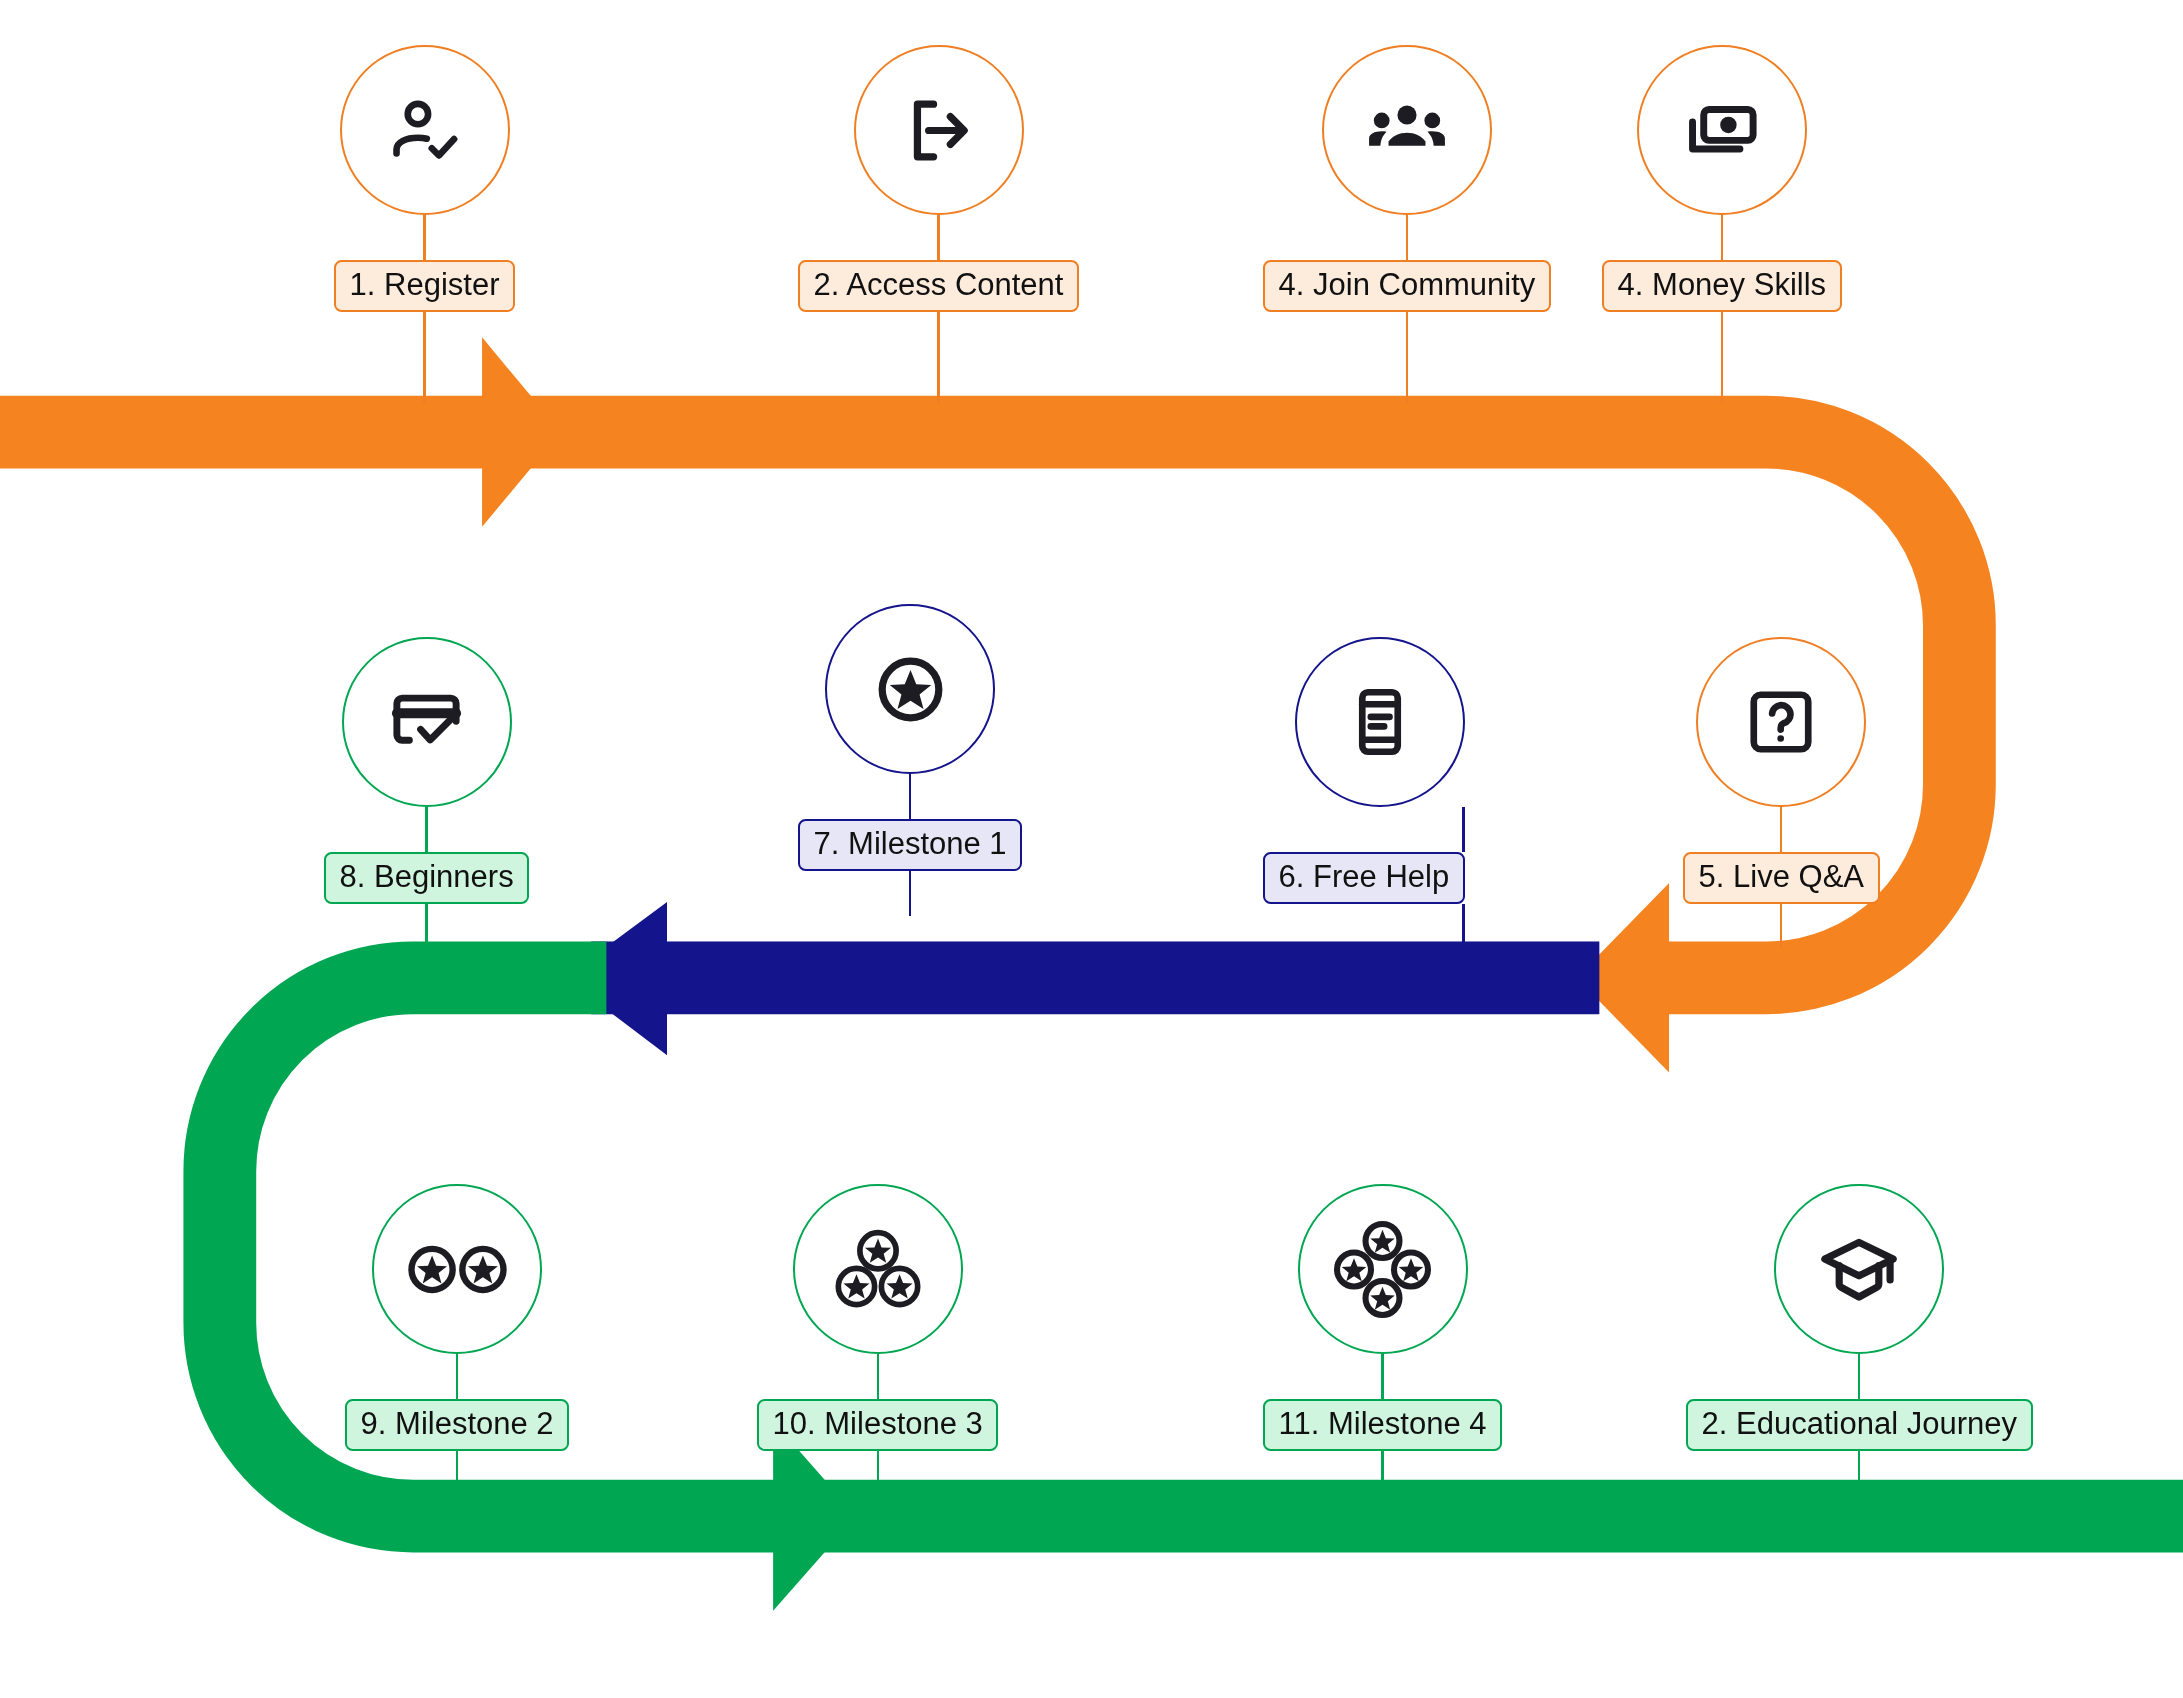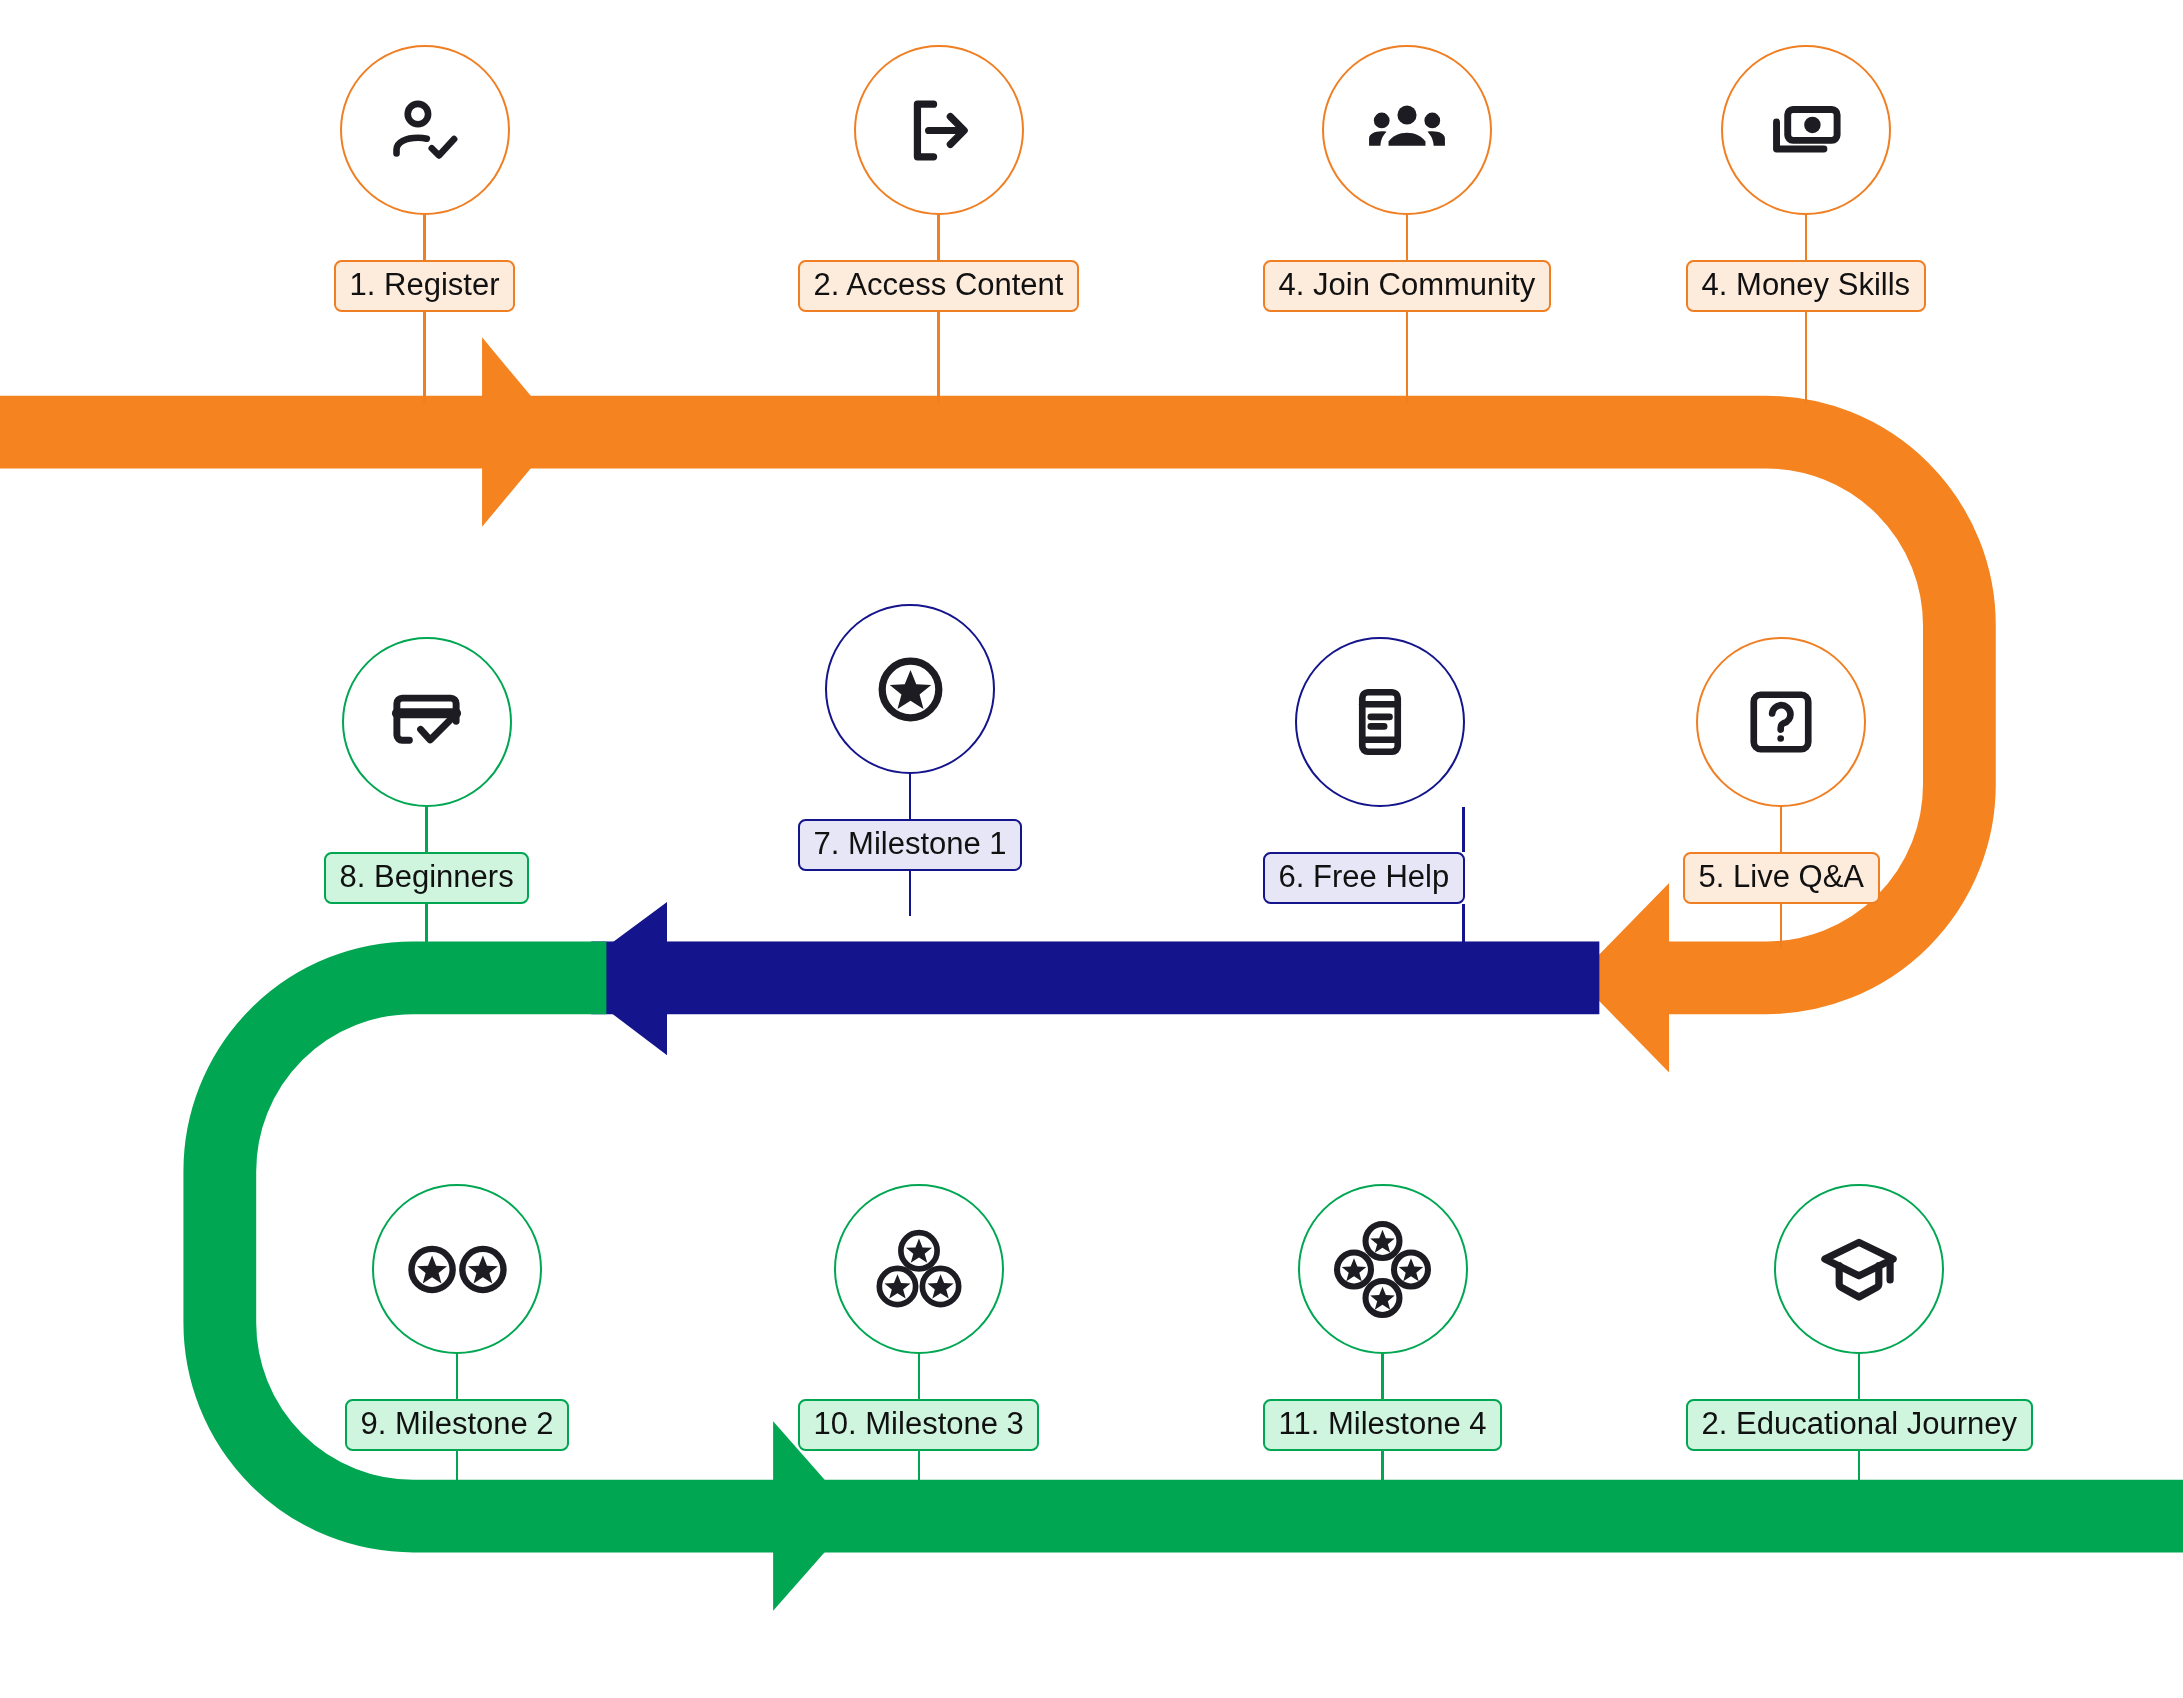--- a/index.html
+++ b/index.html
@@ -88,21 +88,21 @@
           <circle cx="19.4" cy="9.2" r="2.3"></circle>
           <path d="M23.1 16.6v-2.1c0-1.3-1.6-2.1-3.7-2.1-.5 0-1 .05-1.4.14.9.9 1.5 2 1.7 3.2l.1.9z"></path>
         </svg>
       </span>
     </div>
     <div class="stem orange"></div>
     <div class="label orange">4. Join Community</div>
     <div class="stem orange stem-below" style="height:91px;"></div>
   </div>
 
-  <div class="node" style="left:1686px;top:45px;justify-content:flex-end;">
+  <div class="node" style="left:1602px;top:45px;justify-content:flex-end;">
     <div class="circle orange">
       <span class="icon">
         <svg width="79" height="79" viewBox="0 0 24 24" fill="none" stroke="#1C1C22" stroke-width="2.1" stroke-linecap="round" stroke-linejoin="round">
           <path d="M3.2 9.4v8.2h14.4"></path>
           <rect x="6.6" y="5.6" width="15" height="9.4" rx="1.6"></rect>
           <circle cx="14.1" cy="10.3" r="2.5" fill="#1C1C22" stroke="none"></circle>
         </svg>
       </span>
     </div>
     <div class="stem orange"></div>
@@ -182,21 +182,21 @@
           <polygon fill="#1C1C22" points="10.6,7.4 11.95,10.75 15.55,10.9 12.75,13.15 13.7,16.6 10.6,14.6 7.5,16.6 8.45,13.15 5.65,10.9 9.25,10.75"></polygon>
           <polygon fill="#1C1C22" points="27.4,7.4 28.75,10.75 32.35,10.9 29.55,13.15 30.5,16.6 27.4,14.6 24.3,16.6 25.25,13.15 22.45,10.9 26.05,10.75"></polygon>
         </svg>
       </span>
     </div>
     <div class="stem green"></div>
     <div class="label green">9. Milestone 2</div>
     <div class="stem green stem-below" style="height:45px;"></div>
   </div>
 
-  <div class="node" style="left:798px;top:1184px;">
+  <div class="node" style="left:757px;top:1184px;">
     <div class="circle green">
       <span class="icon">
         <svg width="92" height="85" viewBox="0 0 32 30">
           <g fill="none" stroke="#1C1C22" stroke-width="2">
             <circle cx="16" cy="8.4" r="6.4"></circle>
             <circle cx="8.4" cy="21" r="6.4"></circle>
             <circle cx="23.6" cy="21" r="6.4"></circle>
           </g>
           <polygon fill="#1C1C22" points="16,4.1 17.25,7.2 20.6,7.35 18,9.45 18.9,12.65 16,10.8 13.1,12.65 14,9.45 11.4,7.35 14.75,7.2"></polygon>
           <polygon fill="#1C1C22" points="8.4,16.7 9.65,19.8 13,19.95 10.4,22.05 11.3,25.25 8.4,23.4 5.5,25.25 6.4,22.05 3.8,19.95 7.15,19.8"></polygon>

